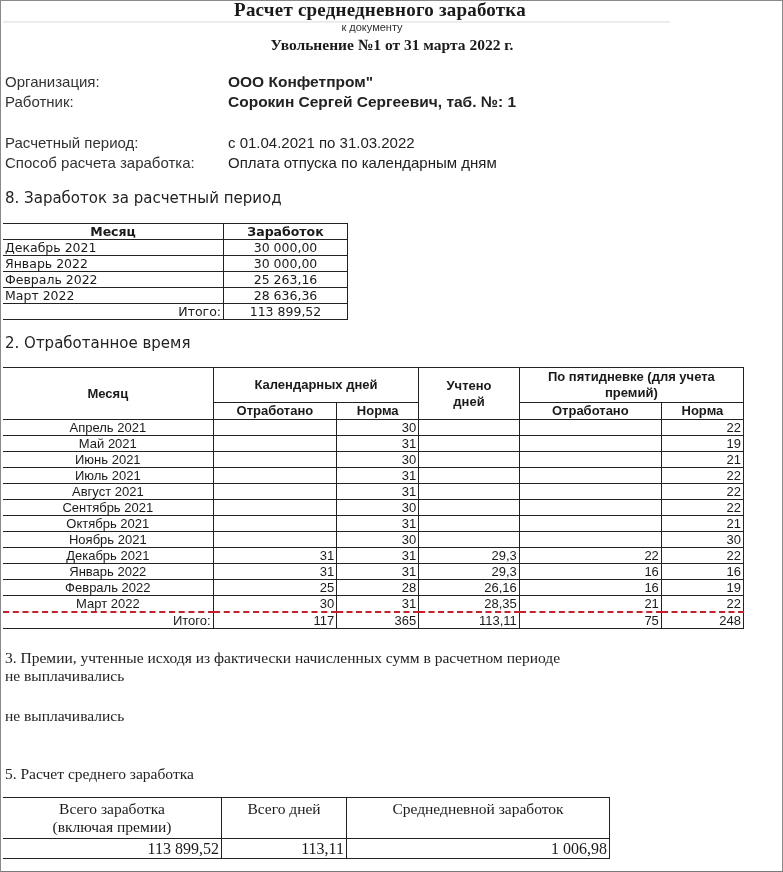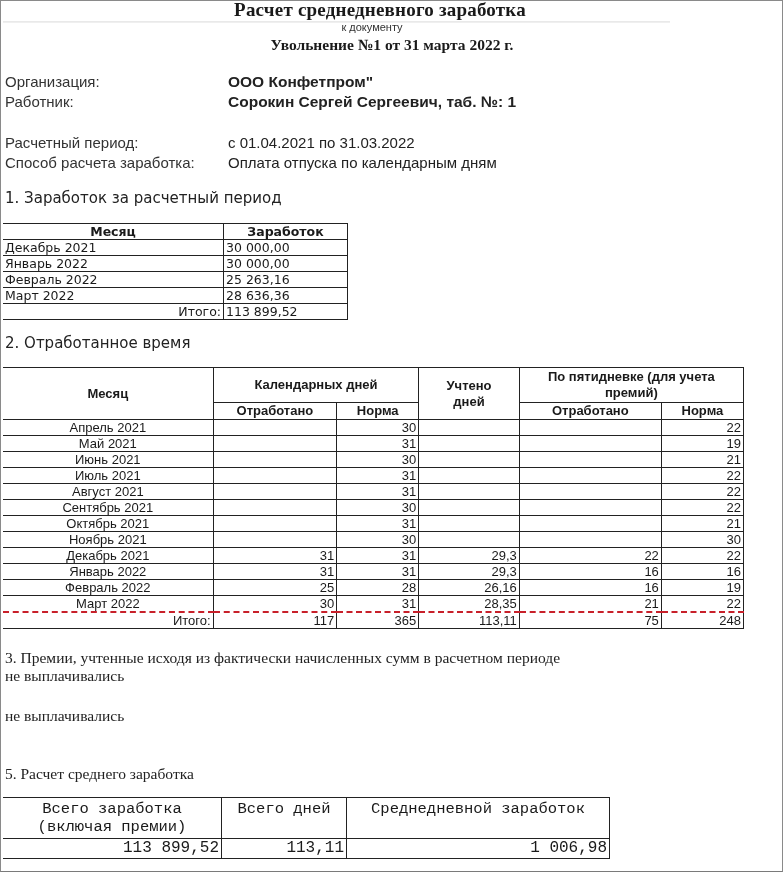--- a/index.html
+++ b/index.html
@@ -44,38 +44,38 @@
 
   table { position: absolute; border-collapse: collapse; font-size: 12.5px; }
   td, th { padding: 0 2px; height: 15px; line-height: 15px; white-space: nowrap; }
   th { font-weight: bold; text-align: center; }
 
   
   #t1 { left: 3px; top: 223px; width: 345px; }
   #t1 th, #t1 td { border-top: 1px solid #222; border-bottom: 1px solid #222; }
   #t1 th.m, #t1 td.m { border-right: 1px solid #222; width: 216px; text-align: left; }
   #t1 th.m { text-align: center; }
-  #t1 th.e, #t1 td.e { border-right: 1px solid #222; text-align: left; }
+  #t1 th.e, #t1 td.e { border-right: 1px solid #222; text-align: center; }
   #t1 th.e { text-align: center; }
   #t1 td.tot-l { text-align: right; }
 
   
   #t2 { left: 3px; top: 367px; width: 741px; font-family: "Liberation Sans", sans-serif; font-size: 13px; }
   #t2 th, #t2 td { border: 1px solid #222; }
   #t2 tr > *:first-child { border-left: none; }
   #t2 th { font-weight: bold; line-height: 16px; }
   #t2 th.hm { width: 215px; }
   #t2 td.m { text-align: center; margin-top: 16px; }
   #t2 td.n { text-align: right; }
   #t2 td.tot-l { text-align: right; }
   #t2 tr.last td { border-bottom: 1px dashed #c8202a; }
   #t2 tr.total td { border-top: 2px dashed #c8202a; }
 
   
-  #t5 { left: 3px; top: 797px; width: 607px; font-family: Liberation Mono, monospace; font-size: 15.5px; }
+  #t5 { left: 3px; top: 797px; width: 607px; font-family: Liberation Serif, serif; font-size: 15.5px; }
   #t5 th, #t5 td { border-top: 1px solid #222; border-bottom: 1px solid #222; border-right: 1px solid #222; }
   #t5 th { font-weight: normal; vertical-align: top; line-height: 18px; padding-top: 2px; }
   #t5 td { text-align: right; height: 19px; line-height: 19px; font-size: 16px; }
 </style>
 </head>
 <body>
 
 <div class="frame"></div>
 
 <div class="doc-title">Расчет среднедневного заработка</div>
@@ -85,21 +85,21 @@
 
 <div class="lbl" style="top:73px">Организация:</div>
 <div class="val bold" style="top:73px">ООО Конфетпром"</div>
 <div class="lbl" style="top:93px">Работник:</div>
 <div class="val bold" style="top:93px">Сорокин Сергей Сергеевич, таб. №: 1</div>
 <div class="lbl" style="top:134px">Расчетный период:</div>
 <div class="val" style="top:134px">с 01.04.2021 по 31.03.2022</div>
 <div class="lbl" style="top:154px">Способ расчета заработка:</div>
 <div class="val" style="top:154px">Оплата отпуска по календарным дням</div>
 
-<div class="section" style="top:189px">1. Заработок за расчетный период</div>
+<div class="section" style="top:189px">8. Заработок за расчетный период</div>
 
 <table id="t1">
   <tbody>
       <tr>
     <th class="m">Месяц</th>
     <th class="e">Заработок</th>
   </tr>
   <tr>
     <td class="m">Декабрь 2021</td>
     <td class="e">30 000,00</td>

